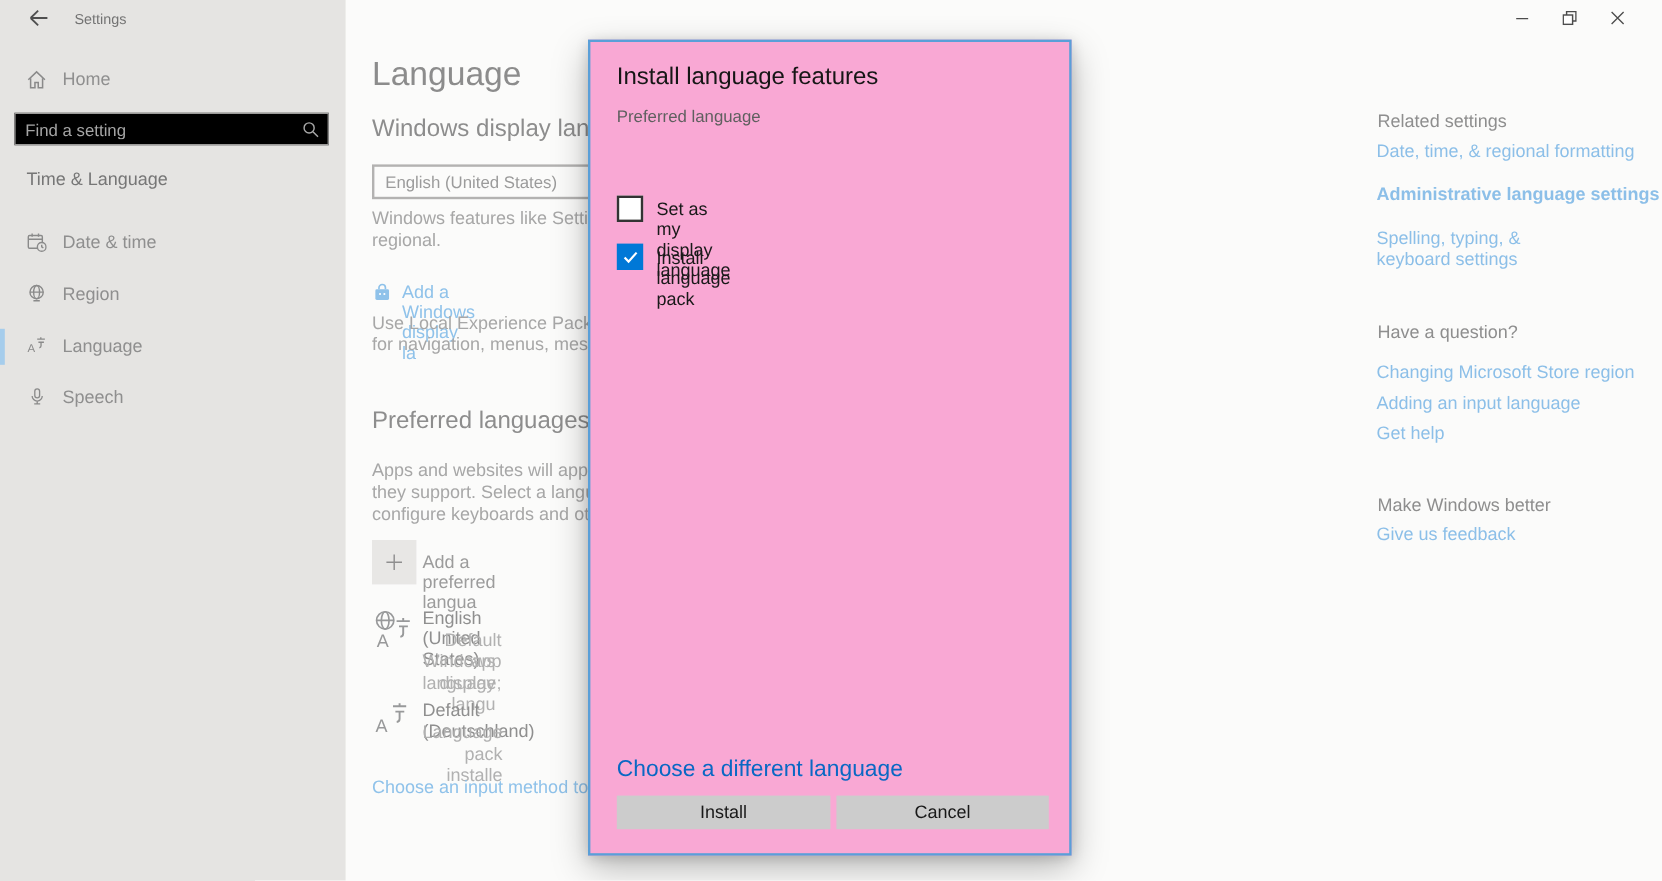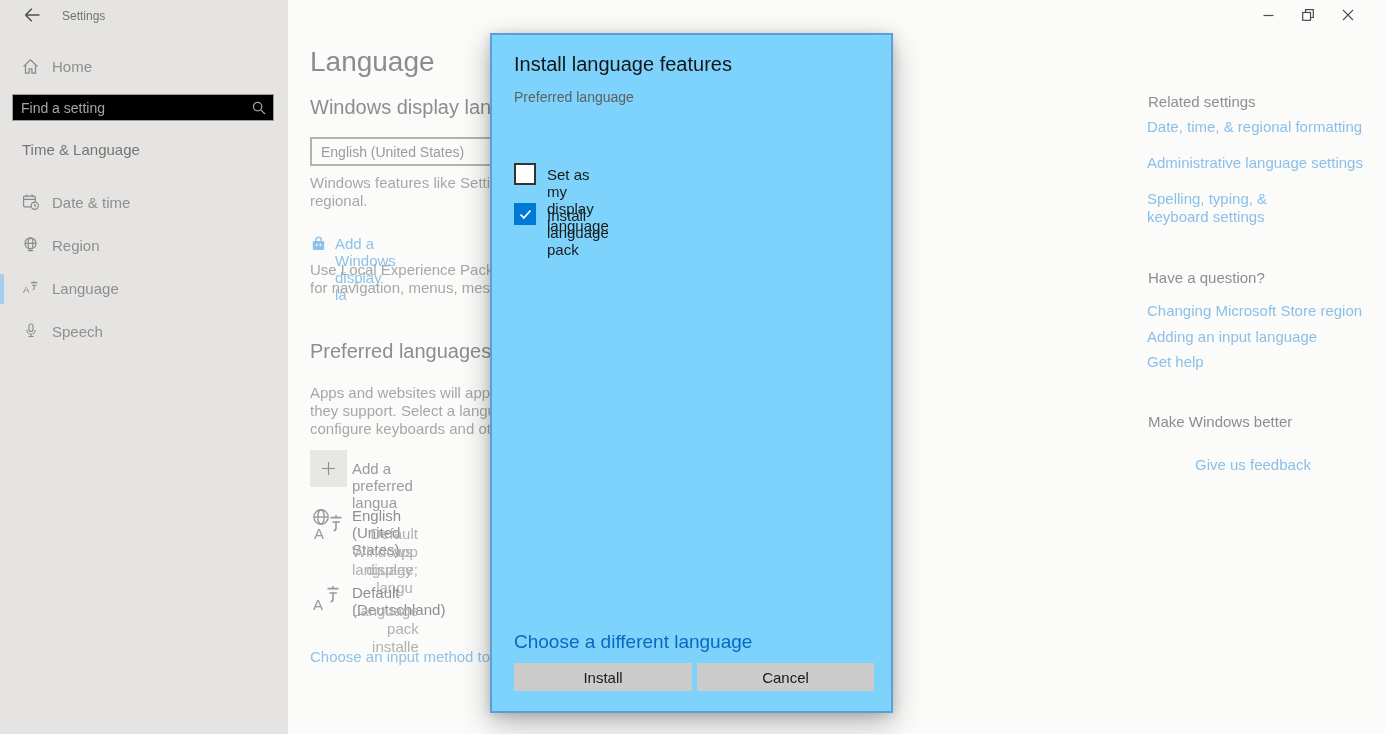--- a/index.html
+++ b/index.html
@@ -29,21 +29,21 @@
   .plus-tile{width:37px;height:37px;background:#e8e7e5;display:flex;align-items:center;justify-content:center;}
 
   
   .rc-head{font-size:15px;color:#8e8e8e;}
   .rc-link{font-size:15px;color:#8cbfe8;line-height:18px;cursor:pointer;}
 
   
   .winbtn{width:34px;height:26px;display:flex;align-items:center;justify-content:center;cursor:default;}
 
   
-  #dialog{left:490px;top:33px;width:403px;height:680px;background:#7dd3fc;border:2px solid #5a9fd8;box-sizing:border-box;
+  #dialog{left:490px;top:33px;width:403px;height:680px;background:#f9a8d4;border:2px solid #5a9fd8;box-sizing:border-box;
     box-shadow:0 10px 28px rgba(0,0,0,0.28), 0 2px 10px rgba(0,0,0,0.15);}
   .dlg-title{font-size:20px;color:#161616;}
   .dlg-label{font-size:14px;color:#5f5f5f;}
   .dlg-select{left:22px;top:77px;width:357px;height:31px;border:2px solid #6e6e6e;background:#fff;box-sizing:border-box;cursor:default;}
   .dlg-select .val{position:absolute;left:10px;top:6px;font-size:14px;color:#111;}
   .cb-box{width:18px;height:18px;border:2px solid #333;background:#fff;box-sizing:content-box;}
   .cb-box.checked{border:none;width:22px;height:22px;background:#0078d7;display:flex;align-items:center;justify-content:center;}
   .cb-label{font-size:15px;color:#191919;}
   .dlg-link{font-size:19px;color:#0a68c4;cursor:pointer;}
   .dlg-btn{height:28px;background:#cccccc;border:none;font-family:inherit;font-size:15px;color:#191919;cursor:pointer;
@@ -194,30 +194,30 @@
       <span class="abs item-title-dim" style="left:42px;top:4px;">Default (Deutschland)</span>
       <span class="abs sub-dim" style="left:42px;top:22px;">Language pack installe</span>
     </div>
 
     <div class="abs link-dim" style="left:310px;top:648px;">Choose an input method to al</div>
   </div>
 
   <div>
     <div class="abs rc-head" style="left:1148px;top:93px;">Related settings</div>
     <div class="abs rc-link" style="left:1147px;top:118px;">Date, time, &amp; regional formatting</div>
-    <div class="abs rc-link" style="left:1147px;top:154px;">Administrative language settings</div>
+    <div class="abs rc-link" style="left:1147px;top:154px;font-weight:bold;">Administrative language settings</div>
     <div class="abs rc-link" style="left:1147px;top:190px;width:178px;">Spelling, typing, &amp; keyboard settings</div>
 
     <div class="abs rc-head" style="left:1148px;top:269px;">Have a question?</div>
     <div class="abs rc-link" style="left:1147px;top:302px;">Changing Microsoft Store region</div>
     <div class="abs rc-link" style="left:1147px;top:328px;">Adding an input language</div>
     <div class="abs rc-link" style="left:1147px;top:353px;">Get help</div>
 
     <div class="abs rc-head" style="left:1148px;top:413px;">Make Windows better</div>
-    <div class="abs rc-link" style="left:1147px;top:456px;margin-left:48px;">Give us feedback</div>
+    <div class="abs rc-link" style="left:1147px;top:437px;">Give us feedback</div>
   </div>
 
   <div class="abs" style="left:1251px;top:2px;display:flex;">
     <span class="winbtn">
       <svg width="11" height="11" viewBox="0 0 11 11">
           <path d="M0.5 5.5 H10.5" stroke="#4c4c4c" stroke-width="1.2"></path>
         </svg>
     </span>
     <span class="winbtn" style="margin-left:6px;">
       <svg width="12" height="12" viewBox="0 0 12 12" fill="none">

